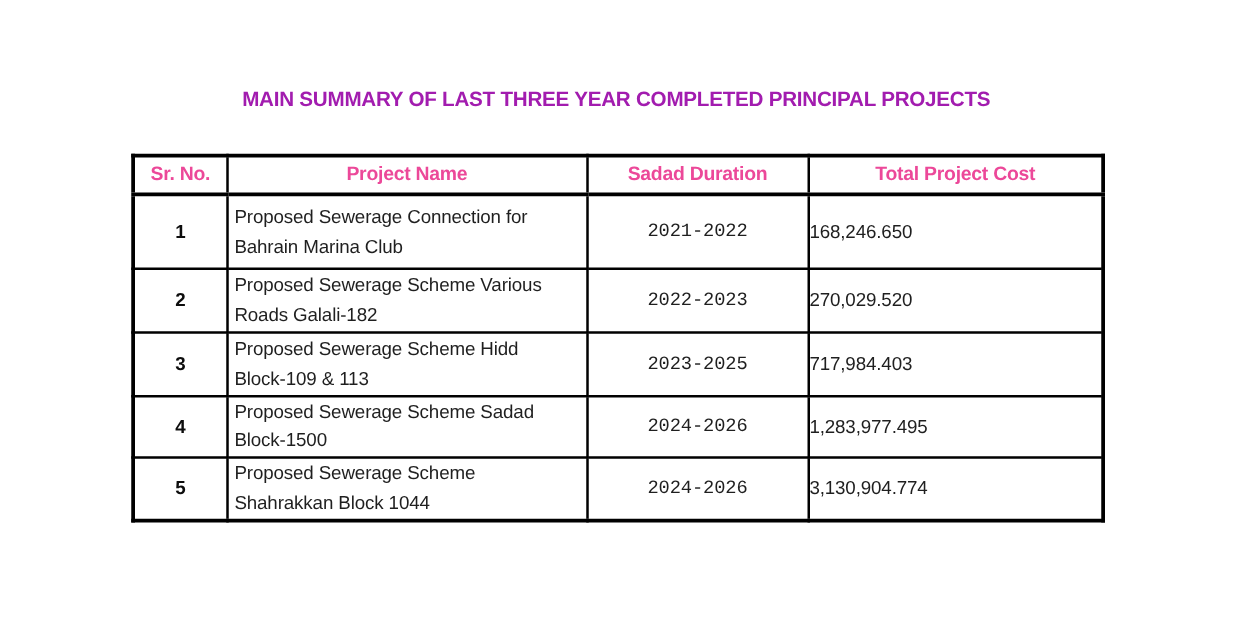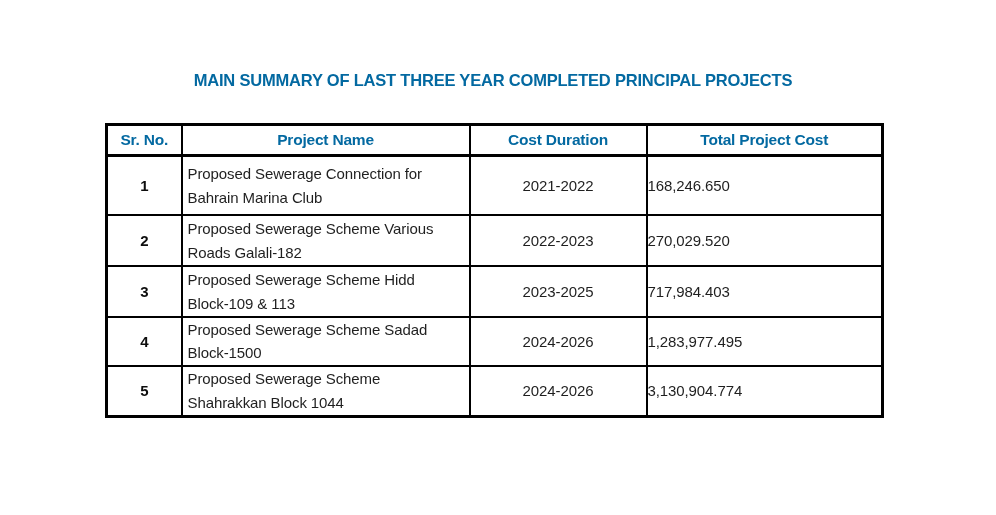--- a/index.html
+++ b/index.html
@@ -18,21 +18,21 @@
   }
   .doc-title {
     position: absolute;
     top: 71px;
     left: 105px;
     width: 776px;
     text-align: center;
     font-size: 16.5px;
     font-weight: bold;
     letter-spacing: -0.2px;
-    color: #0369a1;
+    color: #a21caf;
     white-space: nowrap;
   }
   table.projects-table {
     position: absolute;
     top: 123px;
     left: 105px;
     width: 776px;
     border-collapse: collapse;
     table-layout: fixed;
     border: 3px solid #000000;
@@ -50,21 +50,21 @@
     background: #ffffff;
     overflow: hidden;
   }
   .projects-table thead th {
     height: 28px;
     font-size: 15.5px;
     font-weight: bold;
     text-align: center;
     vertical-align: middle;
     letter-spacing: -0.2px;
-    color: #0369a1;
+    color: #ec4899;
     border-bottom: 3px solid #000000;
   }
   .projects-table tbody td {
     font-size: 15px;
     vertical-align: middle;
     color: #1f1f1f;
     letter-spacing: -0.1px;
   }
   
   .projects-table tbody tr:nth-child(1) td { height: 57px; }
@@ -80,20 +80,21 @@
   }
   .projects-table tbody td:nth-child(2) {
     text-align: left;
     padding-left: 5px;
     padding-right: 20px;
     white-space: pre-line;
     line-height: 1.55;
   }
   .projects-table tbody td:nth-child(3) {
     text-align: center;
+    font-family: Liberation Mono, monospace;
   }
   .projects-table tbody td:nth-child(4) {
     padding-right: 10px;
   }
 </style>
 </head>
 <body>
 
 <div class="page">
   <div class="doc-title">MAIN SUMMARY OF LAST THREE YEAR COMPLETED PRINCIPAL PROJECTS</div>
@@ -102,21 +103,21 @@
     <colgroup>
       <col class="c-sr">
       <col class="c-name">
       <col class="c-dur">
       <col class="c-cost">
     </colgroup>
     <thead>
       <tr>
         <th>Sr. No.</th>
         <th>Project Name</th>
-        <th>Cost Duration</th>
+        <th>Sadad Duration</th>
         <th>Total Project Cost</th>
       </tr>
     </thead>
     <tbody>
         <tr>
           <td>1</td>
           <td>Proposed Sewerage Connection for
 Bahrain Marina Club</td>
           <td>2021-2022</td>
           <td>168,246.650</td>

